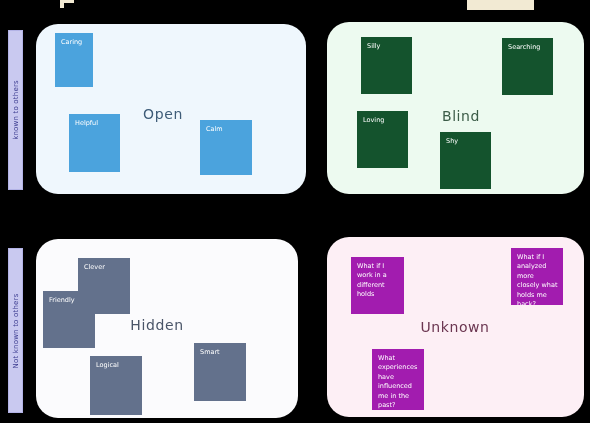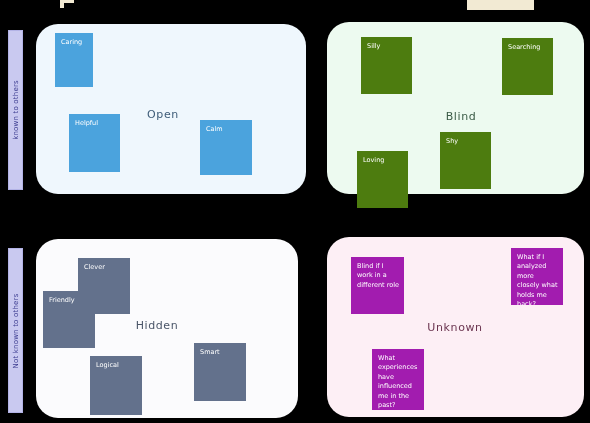--- a/index.html
+++ b/index.html
@@ -55,21 +55,21 @@
   #axis-not-known { left: 8px;  top: 248px; width: 15px; height: 165px; }
 
   
   .quadrant {
     position: absolute;
     border-radius: 22px;
     box-sizing: border-box;
   }
   .quadrant-title {
     position: absolute;
-    font-size: 11px;
+    font-size: 14px;
     letter-spacing: 0.6px;
     transform: translate(-50%, -50%);
     white-space: nowrap;
   }
 
   #quad-open    { left: 36px;  top: 24px;  width: 270px; height: 170px; background: #eff7fd; }
   #quad-blind   { left: 327px; top: 22px;  width: 257px; height: 172px; background: #edfaf0; }
   #quad-hidden  { left: 36px;  top: 239px; width: 262px; height: 179px; background: #fbfbfd; }
   #quad-unknown { left: 327px; top: 237px; width: 257px; height: 180px; background: #fdeff5; }
 
@@ -83,21 +83,21 @@
     position: absolute;
     box-sizing: border-box;
     padding: 5px 5px 4px 6px;
     font-size: 6.5px;
     line-height: 1.45;
     color: #ffffff;
     overflow: hidden;
     word-wrap: break-word;
   }
   .note.blue  { background: #4ba3dd; }
-  .note.green { background: #4d7c0f; }
+  .note.green { background: #14532d; }
   .note.slate { background: #63718c; }
   .note.pink  { background: #a21caf; }
 </style>
 </head>
 <body>
 
 <div id="canvas">
 
   <div class="top-chrome" id="chrome-left"></div>
   <div class="top-chrome" id="chrome-right"></div>
@@ -119,24 +119,24 @@
   <div class="quadrant-title" id="title-blind" style="left: 455px; top: 116px;">Blind</div>
   <div class="quadrant-title" id="title-hidden" style="left: 157px; top: 325px;">Hidden</div>
   <div class="quadrant-title" id="title-unknown" style="left: 455px; top: 327px;">Unknown</div>
 
   <div id="notes-layer">
       <div class="note blue" style="left: 55px; top: 33px; width: 38px; height: 54px;">Caring</div>
       <div class="note blue" style="left: 69px; top: 114px; width: 51px; height: 58px;">Helpful</div>
       <div class="note blue" style="left: 200px; top: 120px; width: 52px; height: 55px;">Calm</div>
       <div class="note green" style="left: 502px; top: 38px; width: 51px; height: 57px;">Searching</div>
       <div class="note green" style="left: 361px; top: 37px; width: 51px; height: 57px;">Silly</div>
-      <div class="note green" style="left: 357px; top: 111px; width: 51px; height: 57px; margin-top: 40px;">Loving</div>
+      <div class="note green" style="left: 357px; top: 111px; width: 51px; height: 57px;">Loving</div>
       <div class="note green" style="left: 440px; top: 132px; width: 51px; height: 57px;">Shy</div>
       <div class="note slate" style="left: 78px; top: 258px; width: 52px; height: 56px;">Clever</div>
       <div class="note slate" style="left: 43px; top: 291px; width: 52px; height: 57px;">Friendly</div>
       <div class="note slate" style="left: 90px; top: 356px; width: 52px; height: 59px;">Logical</div>
       <div class="note slate" style="left: 194px; top: 343px; width: 52px; height: 58px;">Smart</div>
-      <div class="note pink" style="left: 351px; top: 257px; width: 53px; height: 57px;">Blind if I work in a different role</div>
+      <div class="note pink" style="left: 351px; top: 257px; width: 53px; height: 57px;">What if I work in a different holds</div>
       <div class="note pink" style="left: 511px; top: 248px; width: 52px; height: 57px;">What if I analyzed more closely what holds me back?</div>
       <div class="note pink" style="left: 372px; top: 349px; width: 52px; height: 61px;">What experiences have influenced me in the past?</div>
     </div>
 
 </div>
 
 </body></html>

